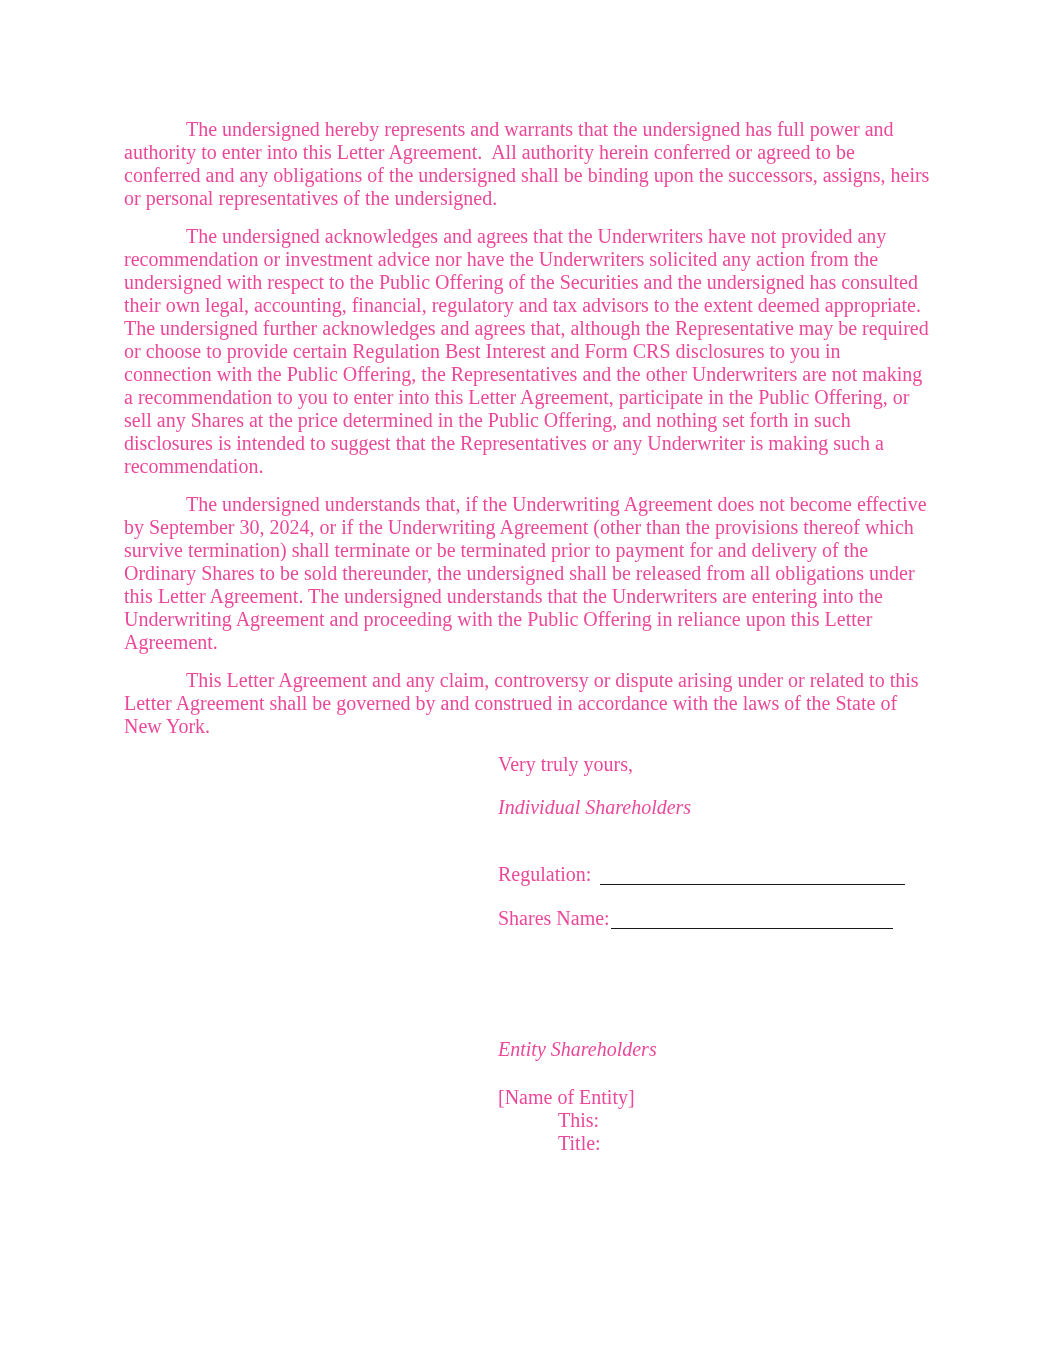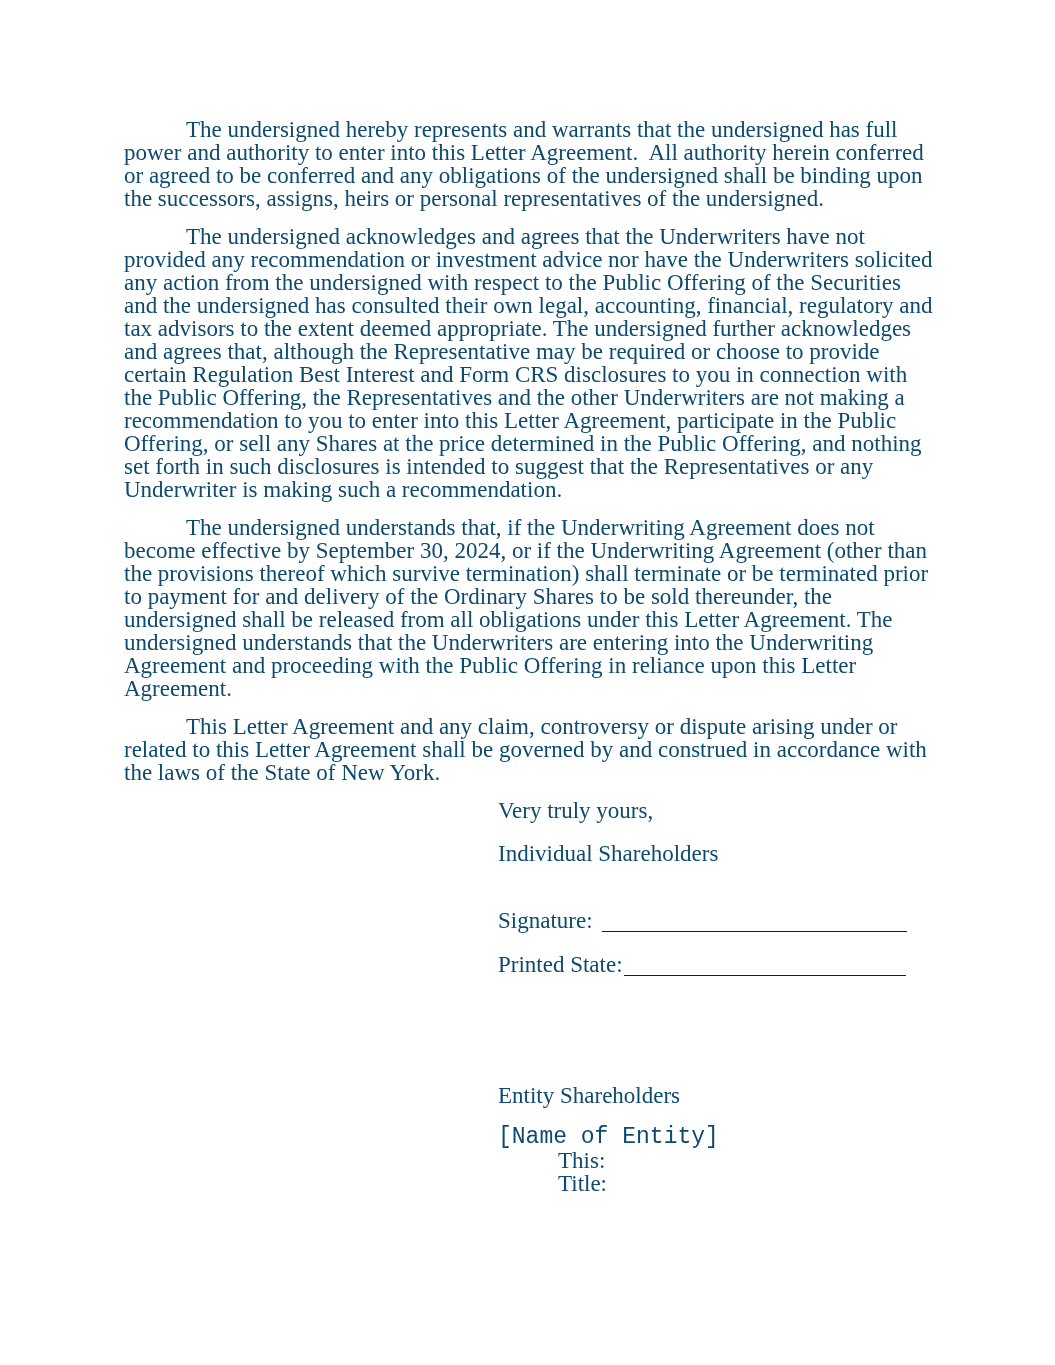--- a/index.html
+++ b/index.html
@@ -6,58 +6,58 @@
     margin: 0;
     padding: 0;
     background: #ffffff;
   }
   .page {
     position: relative;
     width: 1049px;
     height: 1365px;
     background: #ffffff;
     font-family: "Liberation Serif", "DejaVu Serif", serif;
-    color: #0c4a6e;
-    font-size: 23px;
+    color: #ec4899;
+    font-size: 20px;
     line-height: 23px;
     overflow: hidden;
   }
   .content {
     position: absolute;
     left: 124px;
     top: 118px;
     width: 809px;
   }
   .body-para {
     margin: 0 0 15px 0;
     text-indent: 62px;
     text-align: left;
     white-space: pre-wrap;
   }
   .closing {
     margin-left: 374px;
     margin-top: 6px;
   }
   .italic {
+    font-style: italic;
   }
   .individual-heading {
     margin-top: 20px;
   }
   .sig-row-signature {
     margin-top: 44px;
   }
   .sig-row-printed {
     margin-top: 21px;
   }
   .entity-heading {
     margin-top: 108px;
   }
   .entity-name {
-    margin-top: 19px;
-    font-family: Liberation Mono, monospace;
+    margin-top: 25px;
   }
   .by-row {
     margin-top: 38px;
   }
   .by-label {
     display: inline-block;
     width: 60px;
   }
   .sig-line {
     display: inline-block;
@@ -94,25 +94,25 @@
 
     <p class="body-para">This Letter Agreement and any claim, controversy or dispute arising under or related to this Letter Agreement shall be governed by and construed in accordance with the laws of the State of New York.</p>
 
     <div class="closing">
 
       <div>Very truly yours,</div>
 
       <div class="italic individual-heading">Individual Shareholders</div>
 
       <div class="sig-row-signature">
-        <span>Signature:</span><span class="sig-line line-signature"></span>
+        <span>Regulation:</span><span class="sig-line line-signature"></span>
       </div>
 
       <div class="sig-row-printed">
-        <span>Printed State:</span><span class="sig-line line-printed"></span>
+        <span>Shares Name:</span><span class="sig-line line-printed"></span>
       </div>
 
       <div class="italic entity-heading">Entity Shareholders</div>
 
       <div class="entity-name">[Name of Entity]</div>
 
 
       <div class="by-sub">This:</div>
 
       <div class="by-sub">Title:</div>

